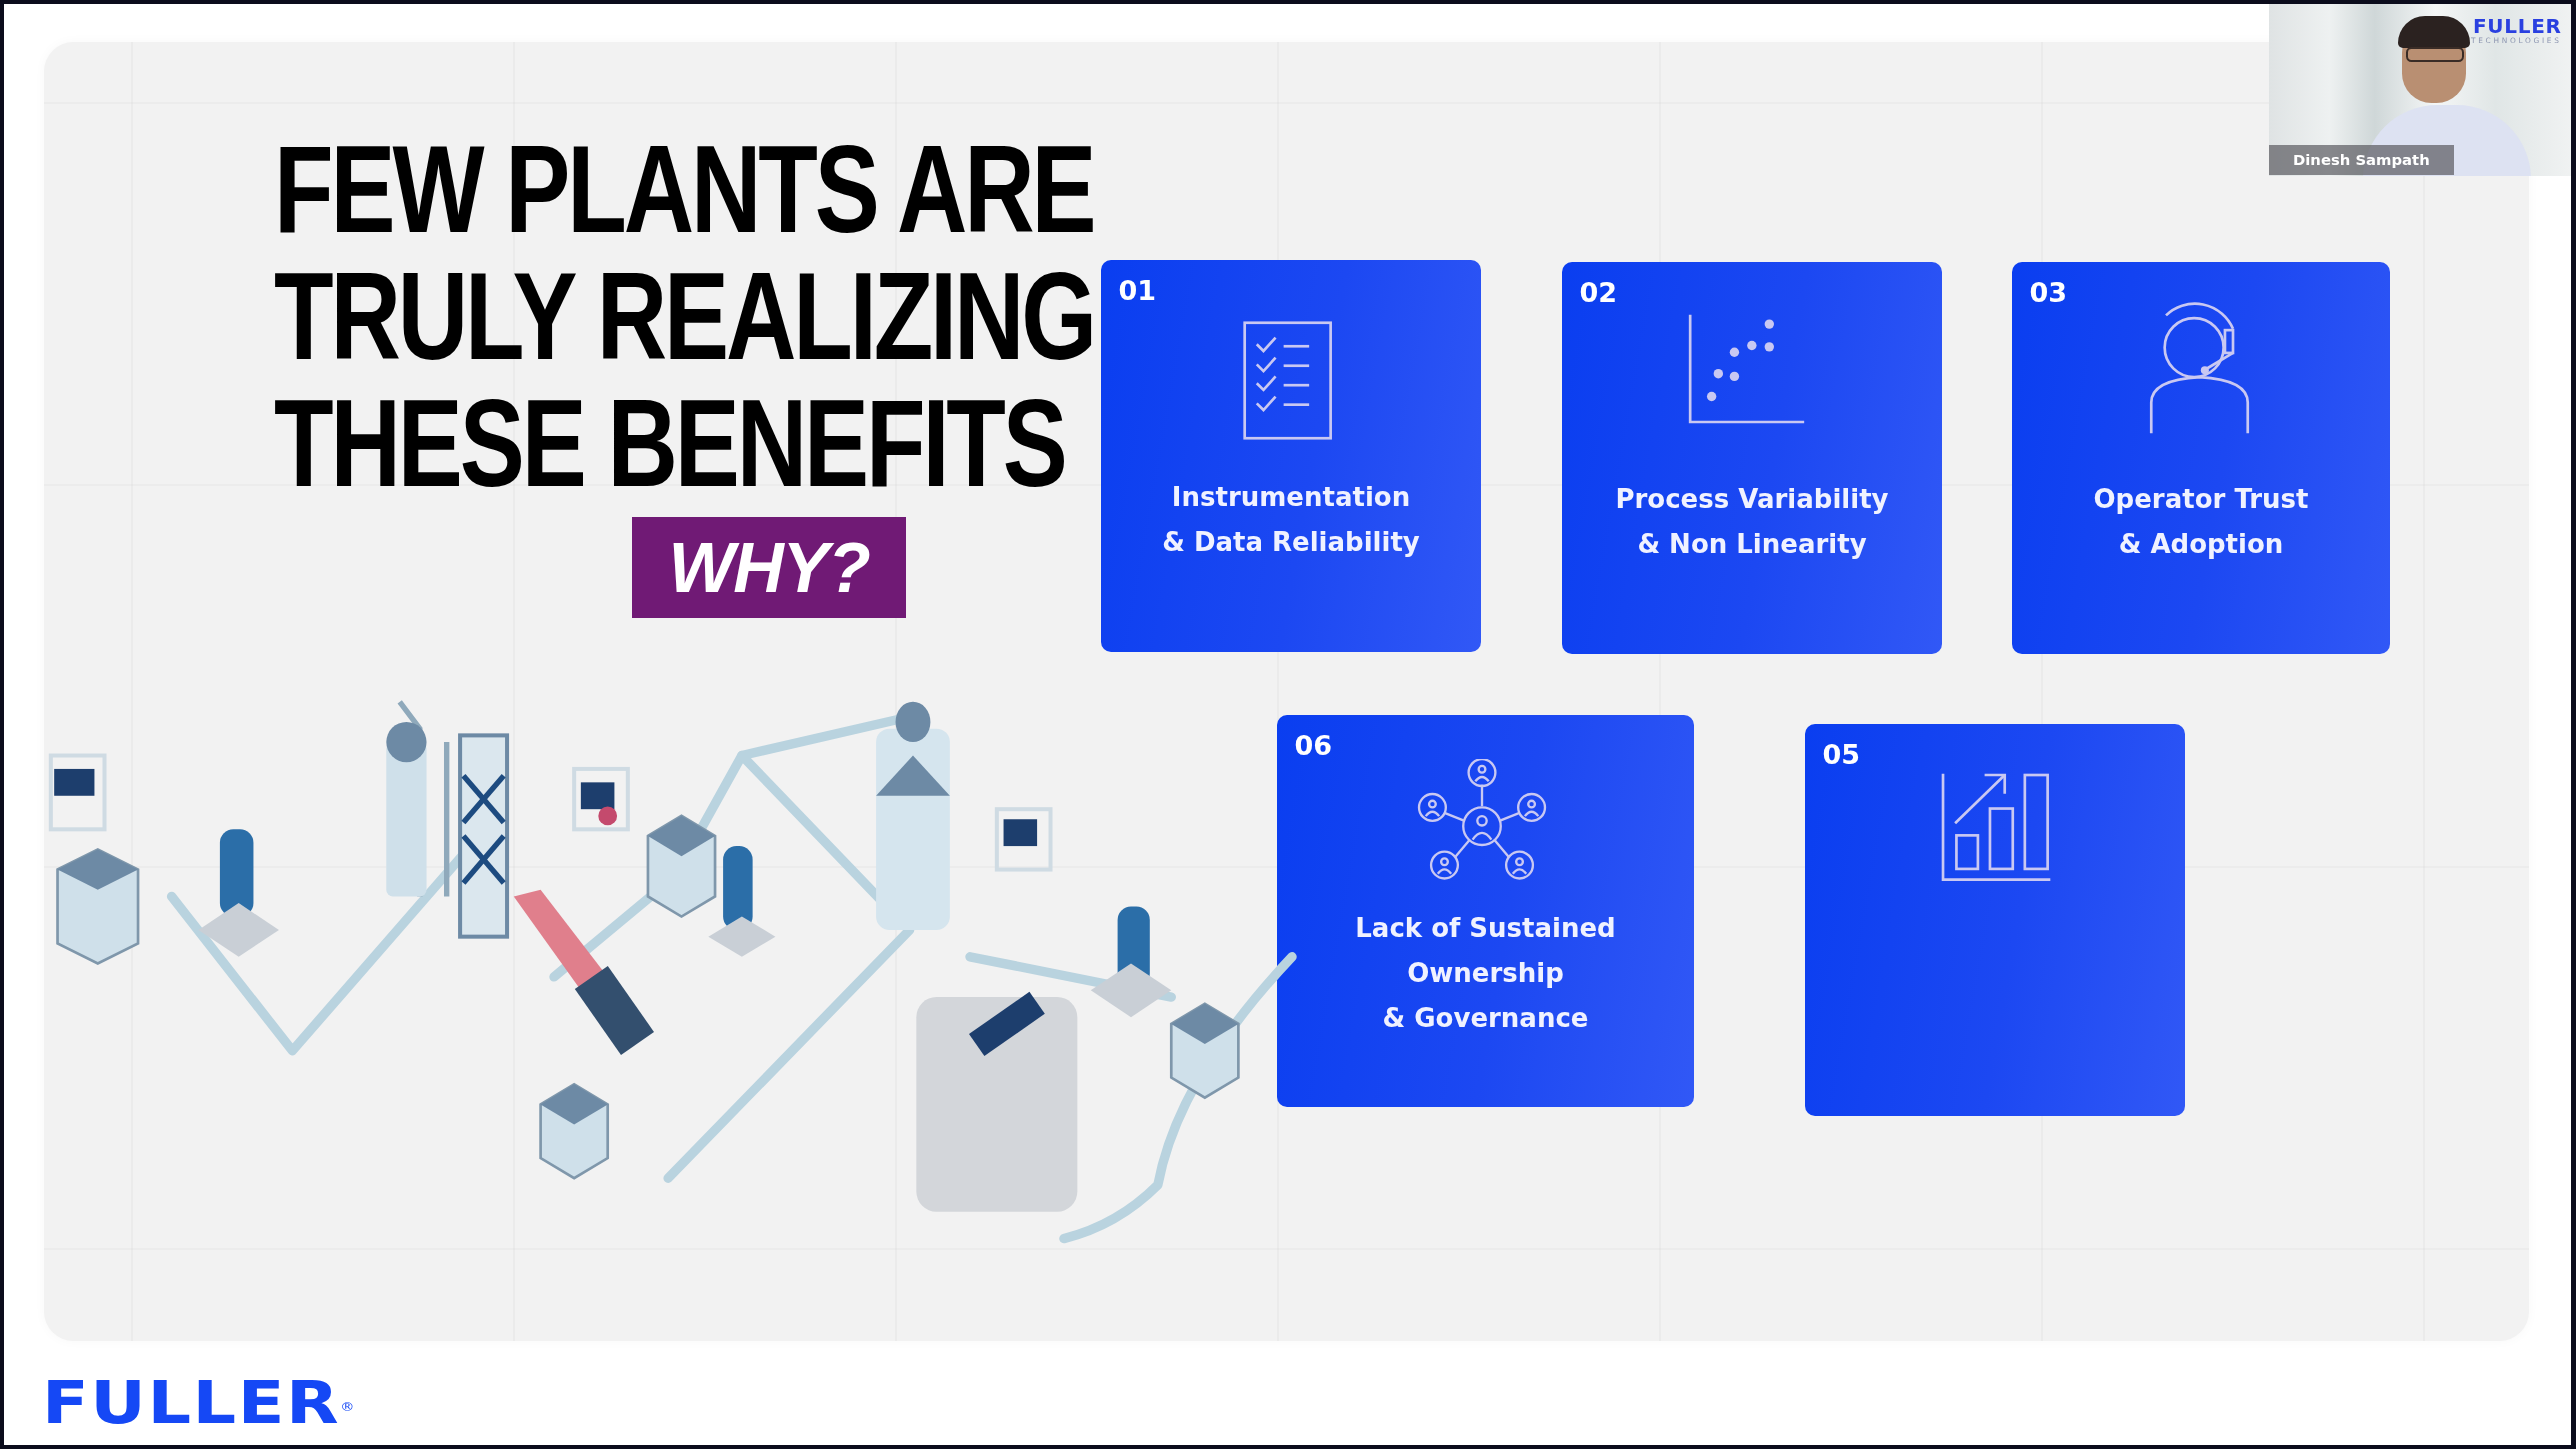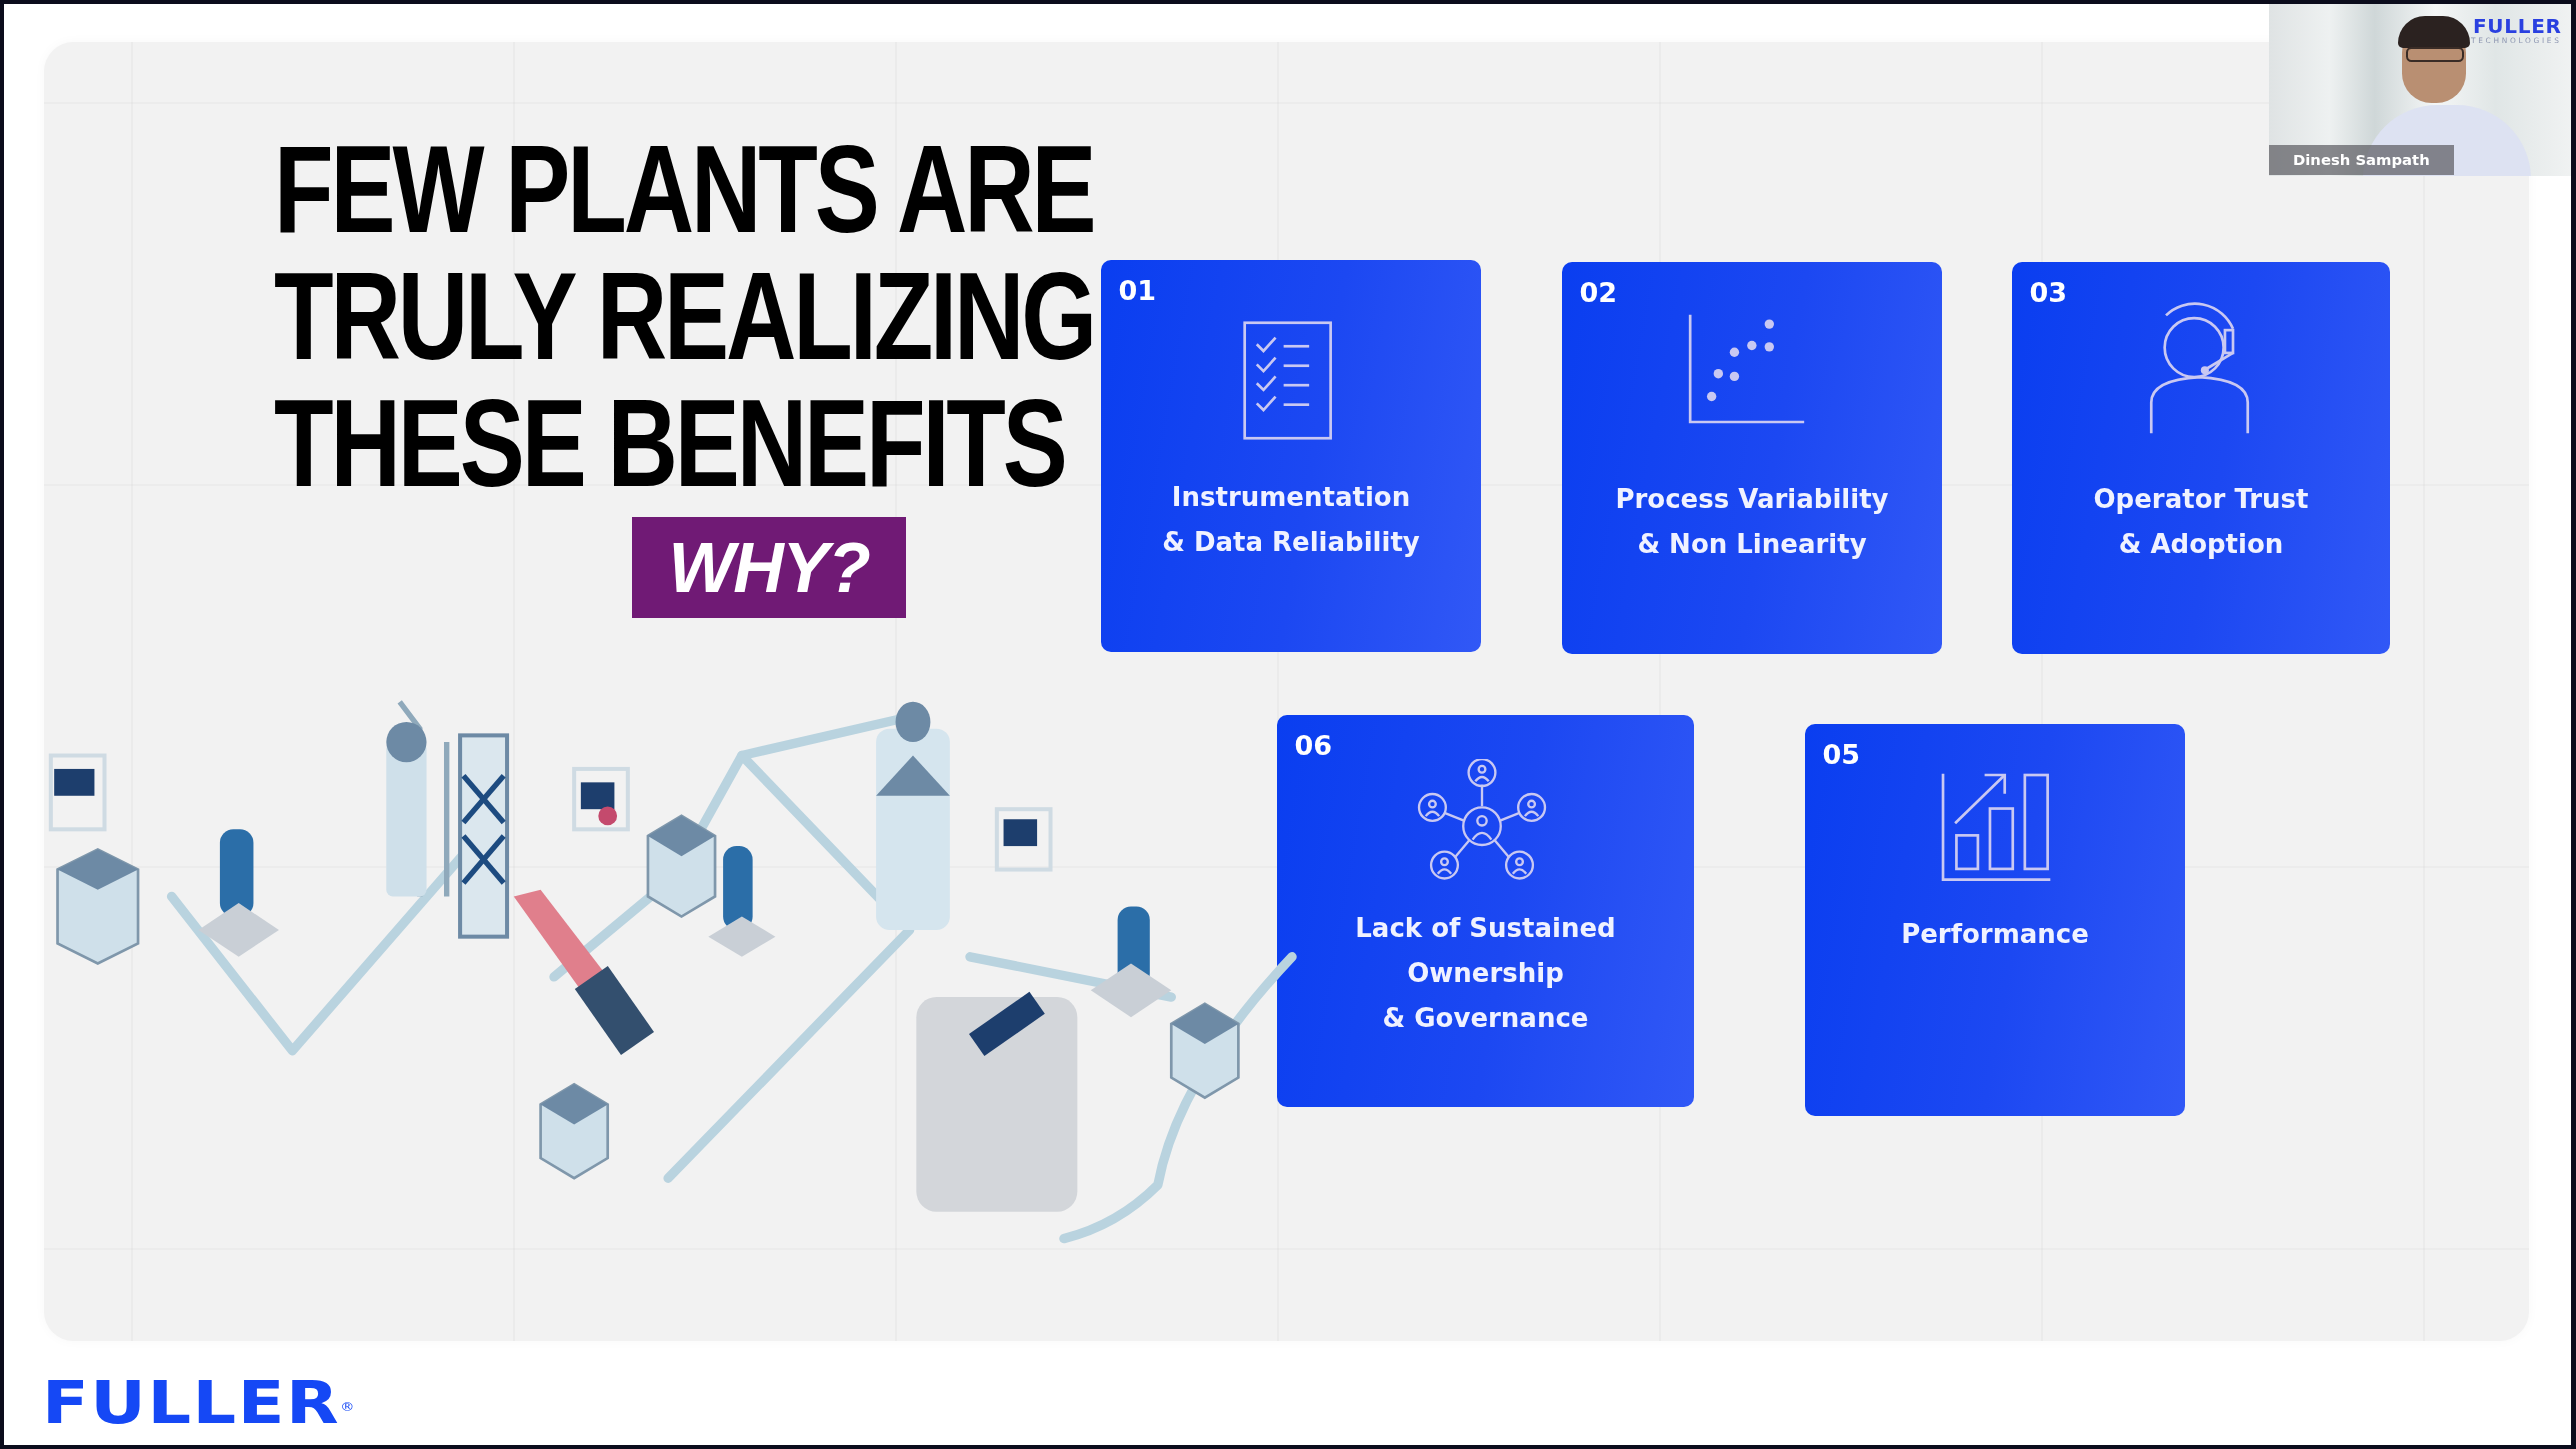--- a/index.html
+++ b/index.html
@@ -226,21 +226,20 @@
       <svg width="114" height="114" viewBox="0 0 170 170" fill="none" stroke="#c9c8f2" stroke-width="4">
         <polyline points="6,4 6,162 166,162"></polyline>
         <rect x="26" y="96" width="32" height="50"></rect>
         <rect x="76" y="56" width="34" height="90"></rect>
         <rect x="128" y="6" width="34" height="140"></rect>
         <line x1="24" y1="78" x2="98" y2="6"></line>
         <polyline points="68,6 98,6 98,34"></polyline>
       </svg>
     </div>
     <div class="label" style="top:188px;">
-      <div>Performance</div>
     </div>
   </div>
 
   <div class="illus">
     <svg width="1275" height="577" viewBox="0 0 1900 860">
       <g fill="none" stroke="#b9d3df" stroke-width="14" stroke-linecap="round" stroke-linejoin="round">
         <polyline points="190,330 370,560 640,250"></polyline>
         <polyline points="760,450 940,300 1040,120 1300,60"></polyline>
         <polyline points="1040,120 1290,380 930,750"></polyline>
         <path d="M1500,1000"></path>

